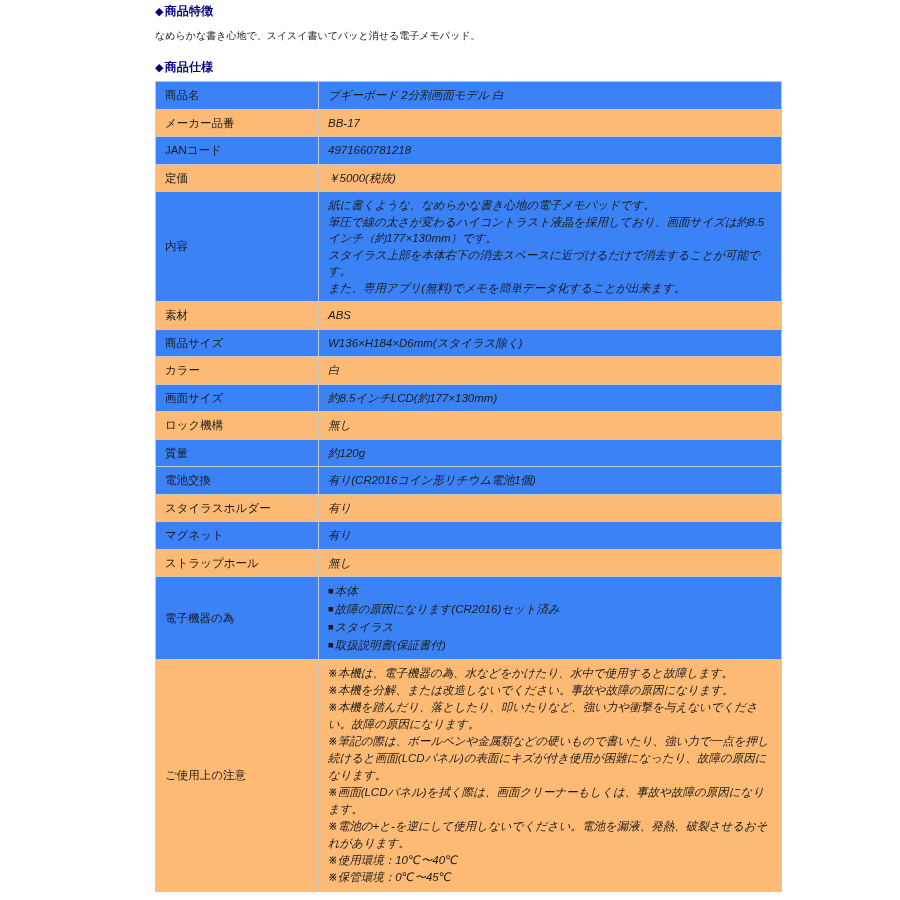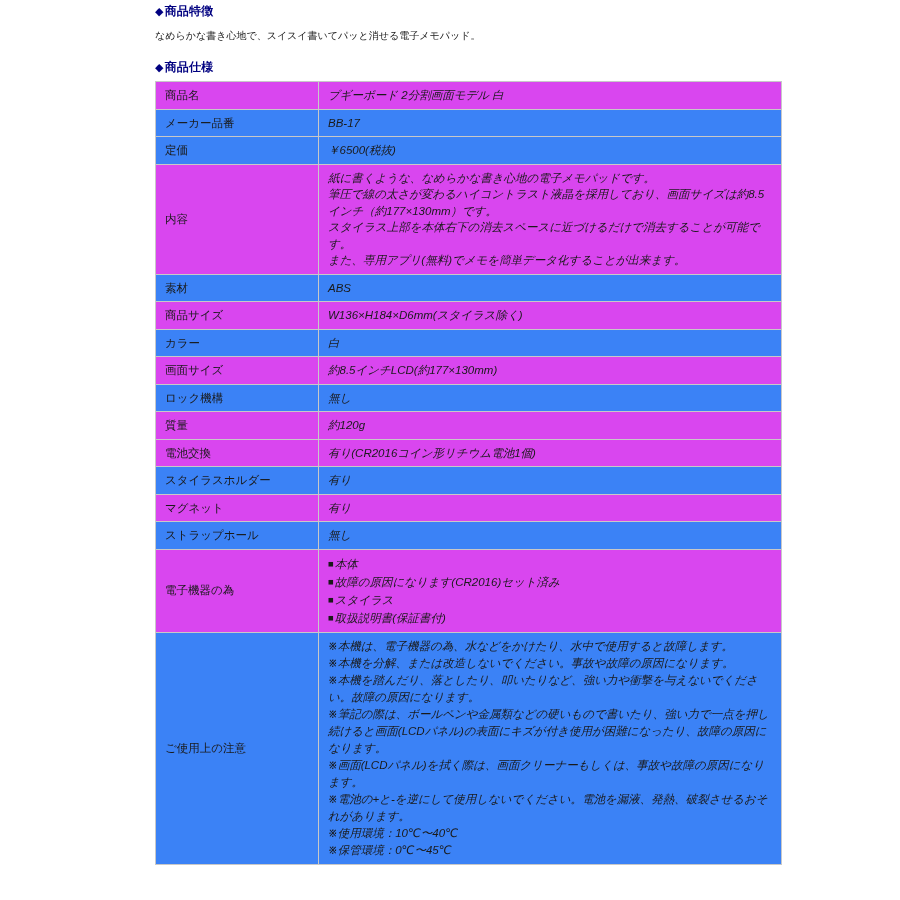--- a/index.html
+++ b/index.html
@@ -73,24 +73,24 @@
     border: 1px solid #c8c8c8;
     padding: 5px 8px 5px 9px;
     font-size: 11.5px;
     line-height: 16.5px;
     vertical-align: middle;
     color: #1a1a1a;
     word-break: break-all;
     overflow-wrap: anywhere;
   }
   table.spec tr.odd td {
-    background: #d946ef;
+    background: #3b82f6;
   }
   table.spec tr.even td {
-    background: #3b82f6;
+    background: #fdba74;
   }
   td.label {
     width: 145px;
   }
   td.value {
     width: 445px;
     font-style: italic;
   }
   td.multiline {
     vertical-align: middle;
@@ -138,23 +138,27 @@
       <table class="spec">
         <tbody id="spec-body">
             <tr class="odd">
               <td class="label">商品名</td>
               <td class="value">ブギーボード 2分割画面モデル 白</td>
             </tr>
             <tr class="even">
               <td class="label">メーカー品番</td>
               <td class="value">BB-17</td>
             </tr>
+            <tr class="odd">
+              <td class="label">JANコード</td>
+              <td class="value">4971660781218</td>
+            </tr>
             <tr class="even">
               <td class="label">定価</td>
-              <td class="value">￥6500(税抜)</td>
+              <td class="value">￥5000(税抜)</td>
             </tr>
             <tr class="odd">
               <td class="label">内容</td>
               <td class="value multiline">
                 <div class="lines">
                   <span class="ln">紙に書くような、なめらかな書き心地の電子メモパッドです。</span>
                   <span class="ln">筆圧で線の太さが変わるハイコントラスト液晶を採用しており、画面サイズは約8.5インチ（約177×130mm）です。</span>
                   <span class="ln">スタイラス上部を本体右下の消去スペースに近づけるだけで消去することが可能です。</span>
                   <span class="ln">また、専用アプリ(無料)でメモを簡単データ化することが出来ます。</span>
                 </div>

